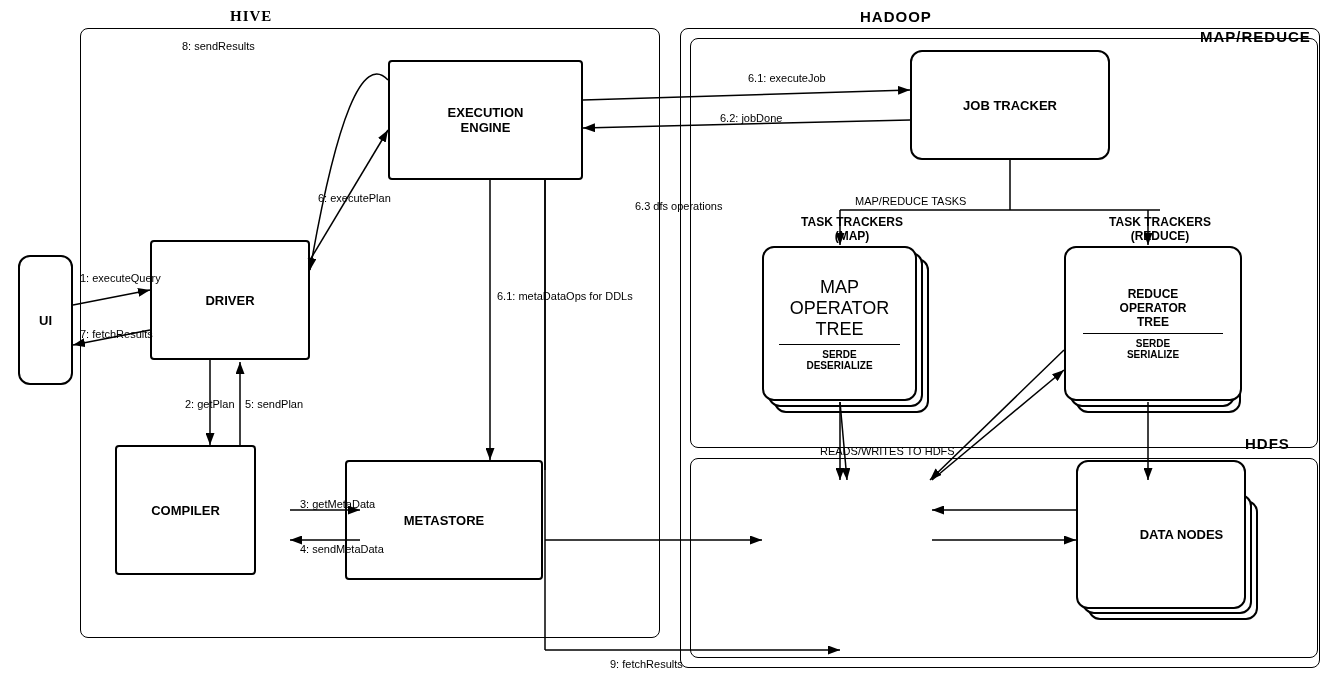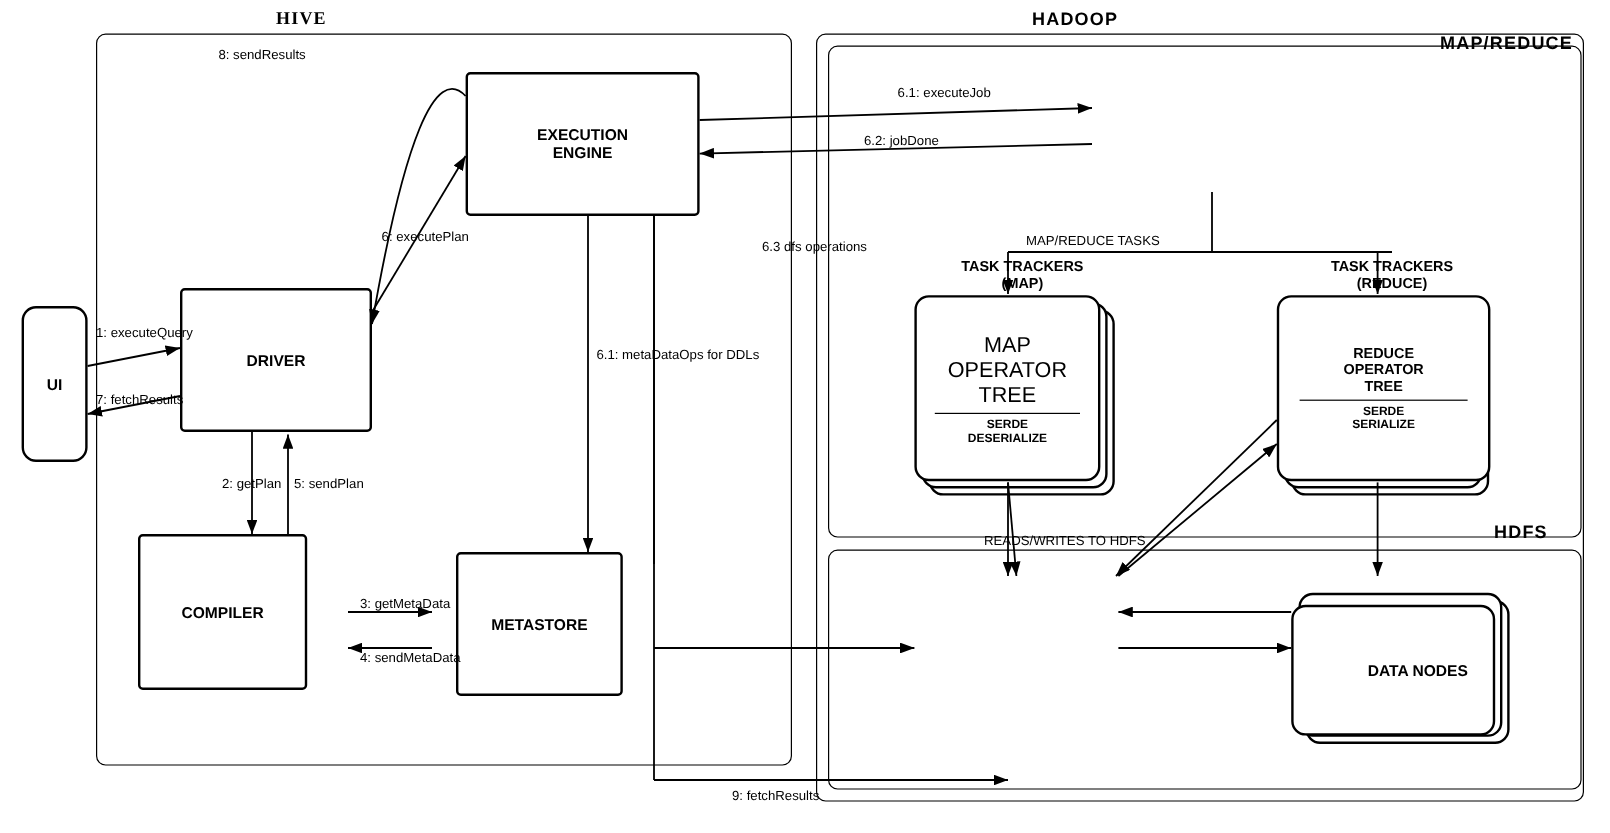--- a/index.html
+++ b/index.html
@@ -88,29 +88,32 @@
   </div>
 
   <div class="box" style="left:150px; top:240px; width:160px; height:120px;">
     <span>DRIVER</span>
   </div>
 
   <div class="box" style="left:115px; top:445px; width:141px; height:130px;">
     <span>COMPILER</span>
   </div>
 
-  <div class="box" style="left:380px; top:460px; width:139px; height:120px;">
+  <div class="box" style="left:345px; top:460px; width:198px; height:120px;">
     <span>METASTORE</span>
   </div>
 
   <div class="box" style="left:388px; top:60px; width:195px; height:120px;">
     <span style="white-space:pre;">EXECUTION
 ENGINE</span>
   </div>
 
+  <div class="box box-rounded" style="left:910px; top:50px; width:200px; height:110px;">
+    <span>JOB TRACKER</span>
+  </div>
 
   <div style="position:absolute; left:762px; top:215px; width:180px; text-align:center; font-weight:bold; font-size:12px;">TASK TRACKERS<br>(MAP)</div>
 
   <div style="position:absolute; left:1060px; top:215px; width:200px; text-align:center; font-weight:bold; font-size:12px;">TASK TRACKERS<br>(REDUCE)</div>
 
   <div style="position:absolute; left:774px; top:258px; width:155px; height:155px; border:2px solid #000; border-radius:12px; background:#fff;"></div>
 
   <div style="position:absolute; left:768px; top:252px; width:155px; height:155px; border:2px solid #000; border-radius:12px; background:#fff;"></div>
 
   <div class="box box-rounded" style="left:762px; top:246px; width:155px; height:155px; flex-direction:column;">
@@ -123,21 +126,21 @@
   <div style="position:absolute; left:1070px; top:252px; width:165px; height:155px; border:2px solid #000; border-radius:12px; background:#fff;"></div>
   <div class="box box-rounded" style="left:1064px; top:246px; width:178px; height:155px; flex-direction:column;">
     <span style="font-weight:bold; font-size:12px;">REDUCE<br>OPERATOR<br>TREE</span>
     <div class="divider" style="width:80%; margin:4px 0;"></div>
     <span style="font-size:10px;">SERDE<br>SERIALIZE</span>
   </div>
 
 
   <div style="position:absolute; left:1088px; top:500px; width:170px; height:120px; border:2px solid #000; border-radius:12px; background:#fff;"></div>
   <div style="position:absolute; left:1082px; top:494px; width:170px; height:120px; border:2px solid #000; border-radius:12px; background:#fff;"></div>
-  <div class="box box-rounded" style="left:1076px; top:504px; width:170px; height:109px;padding-left:41px;">
+  <div class="box box-rounded" style="left:1076px; top:460px; width:170px; height:149px;padding-left:41px;">
     <span>DATA NODES</span>
   </div>
 
   <svg class="arrows">
     <defs>
       <marker id="arrowhead" markerWidth="8" markerHeight="6" refX="8" refY="3" orient="auto">
         <polygon points="0 0, 8 3, 0 6" fill="#000"></polygon>
       </marker>
       <marker id="arrowhead-rev" markerWidth="8" markerHeight="6" refX="0" refY="3" orient="auto">
         <polygon points="8 0, 0 3, 8 6" fill="#000"></polygon>

